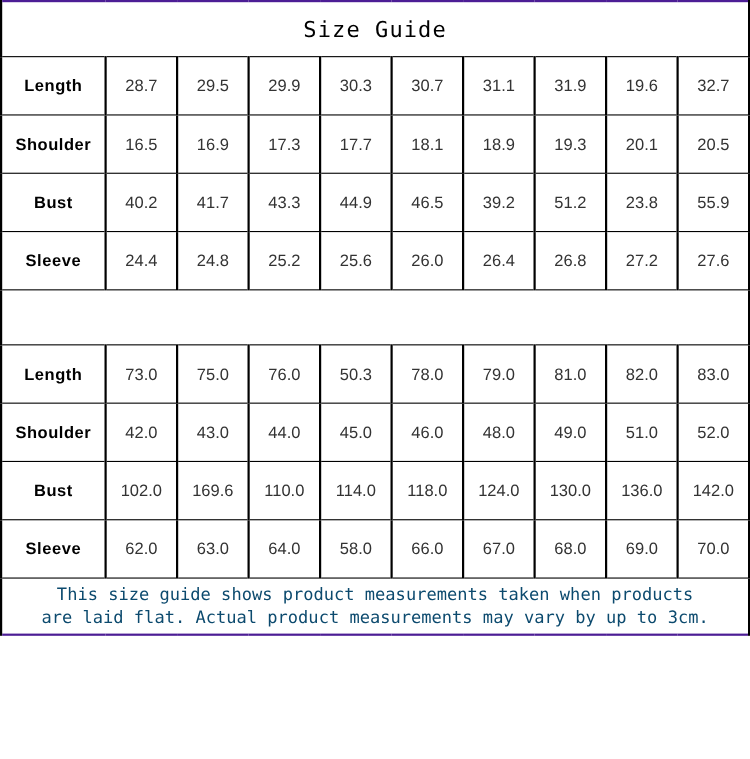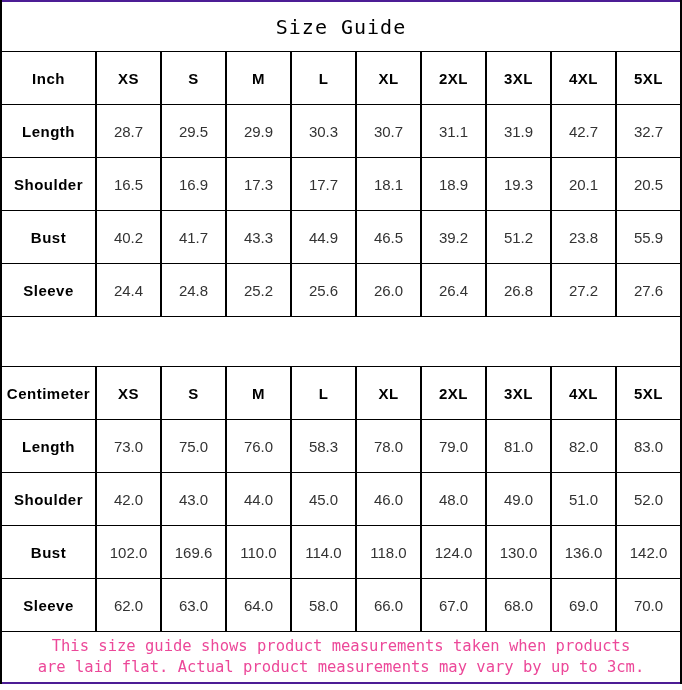--- a/index.html
+++ b/index.html
@@ -48,21 +48,21 @@
     font-family: "Liberation Sans", sans-serif;
     font-size: 15px;
     font-weight: normal;
     color: #333;
   }
   tr.spacer-row td { height: 49px; }
   tr.footer-row td {
     height: 50px;
     font-family: "DejaVu Sans Mono", "Liberation Mono", monospace;
     font-size: 15.5px;
-    color: #ec4899;
+    color: #0c4a6e;
     line-height: 1.35;
   }
 </style>
 </head>
 <body>
 
 <div class="page">
   <table class="size-guide">
     <colgroup>
       <col class="label-col">
@@ -76,41 +76,29 @@
         <col>
         <col>
     </colgroup>
     <tbody>
       <tr>
         <td class="title-cell" colspan="10">Size Guide</td>
       </tr>
     </tbody>
     <tbody>
         <tr class="data-row">
-          <th class="unit-label">Inch</th>
-          <th class="size-header">XS</th>
-          <th class="size-header">S</th>
-          <th class="size-header">M</th>
-          <th class="size-header">L</th>
-          <th class="size-header">XL</th>
-          <th class="size-header">2XL</th>
-          <th class="size-header">3XL</th>
-          <th class="size-header">4XL</th>
-          <th class="size-header">5XL</th>
-        </tr>
-        <tr class="data-row">
           <th class="row-label">Length</th>
           <td class="value-cell">28.7</td>
           <td class="value-cell">29.5</td>
           <td class="value-cell">29.9</td>
           <td class="value-cell">30.3</td>
           <td class="value-cell">30.7</td>
           <td class="value-cell">31.1</td>
           <td class="value-cell">31.9</td>
-          <td class="value-cell">42.7</td>
+          <td class="value-cell">19.6</td>
           <td class="value-cell">32.7</td>
         </tr>
         <tr class="data-row">
           <th class="row-label">Shoulder</th>
           <td class="value-cell">16.5</td>
           <td class="value-cell">16.9</td>
           <td class="value-cell">17.3</td>
           <td class="value-cell">17.7</td>
           <td class="value-cell">18.1</td>
           <td class="value-cell">18.9</td>
@@ -143,37 +131,25 @@
           <td class="value-cell">27.6</td>
         </tr>
       </tbody>
     <tbody>
       <tr class="spacer-row">
         <td colspan="10"></td>
       </tr>
     </tbody>
     <tbody>
         <tr class="data-row">
-          <th class="unit-label">Centimeter</th>
-          <th class="size-header">XS</th>
-          <th class="size-header">S</th>
-          <th class="size-header">M</th>
-          <th class="size-header">L</th>
-          <th class="size-header">XL</th>
-          <th class="size-header">2XL</th>
-          <th class="size-header">3XL</th>
-          <th class="size-header">4XL</th>
-          <th class="size-header">5XL</th>
-        </tr>
-        <tr class="data-row">
           <th class="row-label">Length</th>
           <td class="value-cell">73.0</td>
           <td class="value-cell">75.0</td>
           <td class="value-cell">76.0</td>
-          <td class="value-cell">58.3</td>
+          <td class="value-cell">50.3</td>
           <td class="value-cell">78.0</td>
           <td class="value-cell">79.0</td>
           <td class="value-cell">81.0</td>
           <td class="value-cell">82.0</td>
           <td class="value-cell">83.0</td>
         </tr>
         <tr class="data-row">
           <th class="row-label">Shoulder</th>
           <td class="value-cell">42.0</td>
           <td class="value-cell">43.0</td>

